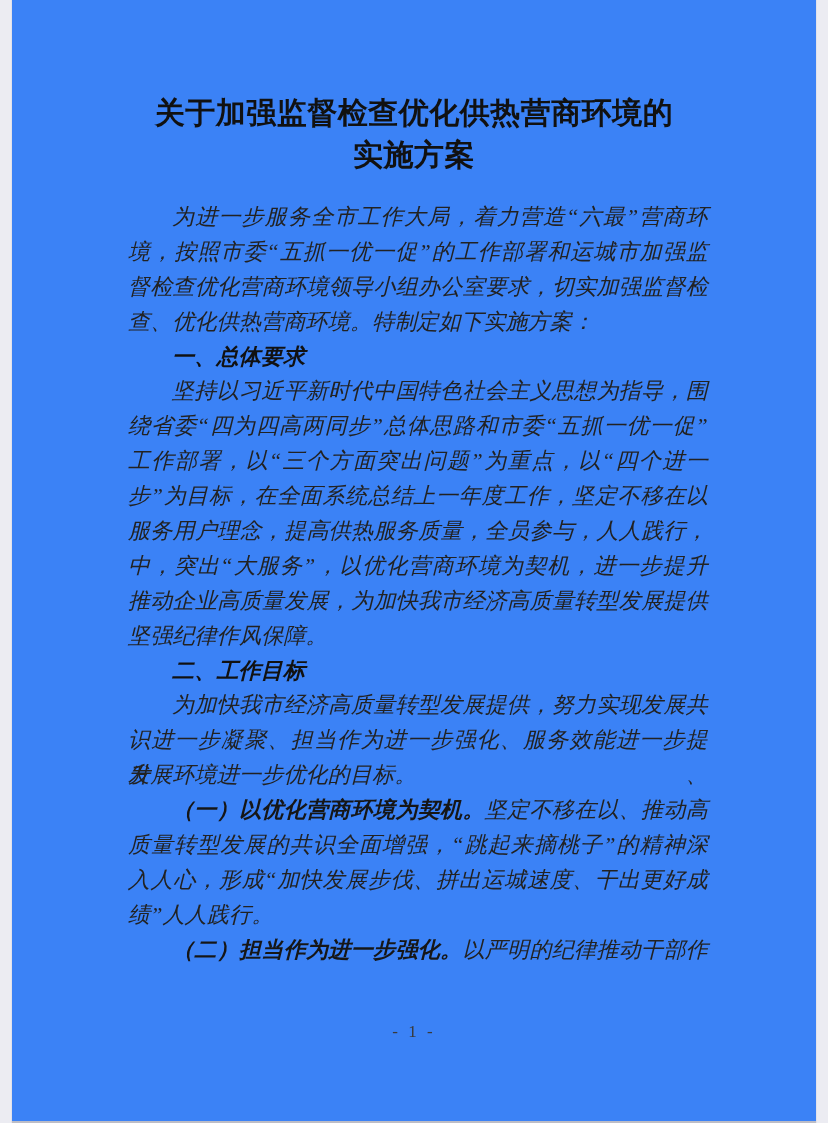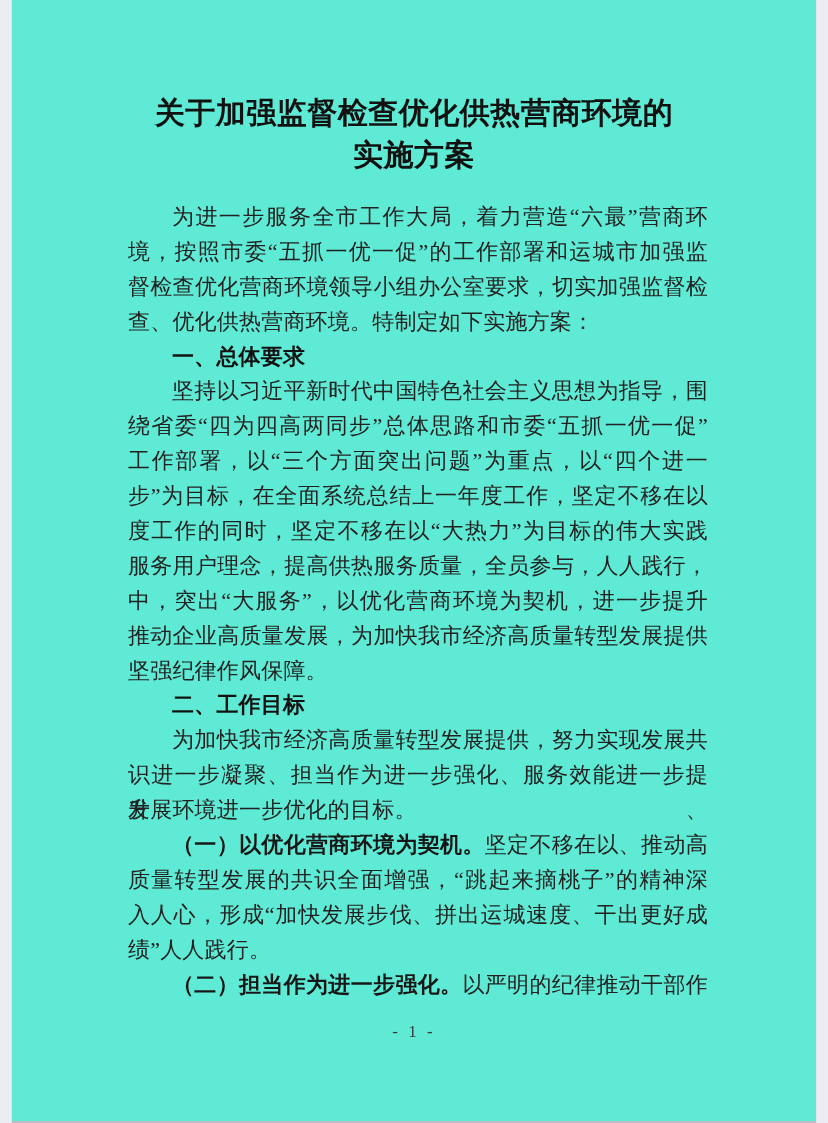--- a/index.html
+++ b/index.html
@@ -11,21 +11,21 @@
     overflow: hidden;
   }
   .gutter {
     position: absolute; top: 0; bottom: 0; width: 11px;
     background: #ececf2;
   }
   .gutter.left  { left: 0;  border-right: 1px solid #e2e2ea; }
   .gutter.right { right: 0; border-left: 1px solid #e2e2ea; }
   .page {
     position: absolute; left: 12px; right: 12px; top: 0; bottom: 0;
-    background: #5eead4;
+    background: #3b82f6;
     border-bottom: 2px solid #bdbdc6;
   }
   .doc-title {
     position: absolute;
     left: 0; right: 0; top: 92px;
     text-align: center;
     font-size: 30px;
     font-weight: bold;
     line-height: 42px;
     color: #111111;
@@ -36,20 +36,21 @@
     left: 116px;           
     top: 200px;
     width: 580px;
   }
   .line {
     font-size: 22px;
     line-height: 34.9px;
     height: 34.9px;
     color: #222222;
     letter-spacing: 0.2px;
+    font-style: italic;
   }
   .line.fill {
     text-align: justify;
     text-align-last: justify;
   }
   .line.indent { text-indent: 44px; }
   .line.heading {
     font-family: "Liberation Sans", sans-serif;
     font-weight: bold;
     color: #111111;
@@ -80,21 +81,20 @@
   <div class="content">
     <div class="line indent fill">为进一步服务全市工作大局，着力营造“六最”营商环</div>
     <div class="line fill">境，按照市委“五抓一优一促”的工作部署和运城市加强监</div>
     <div class="line fill">督检查优化营商环境领导小组办公室要求，切实加强监督检</div>
     <div class="line">查、优化供热营商环境。特制定如下实施方案：</div>
     <div class="line heading indent">一、总体要求</div>
     <div class="line indent fill">坚持以习近平新时代中国特色社会主义思想为指导，围</div>
     <div class="line fill">绕省委“四为四高两同步”总体思路和市委“五抓一优一促”</div>
     <div class="line fill">工作部署，以“三个方面突出问题”为重点，以“四个进一</div>
     <div class="line fill">步”为目标，在全面系统总结上一年度工作，坚定不移在以</div>
-    <div class="line fill">度工作的同时，坚定不移在以“大热力”为目标的伟大实践</div>
     <div class="line fill">服务用户理念，提高供热服务质量，全员参与，人人践行，</div>
     <div class="line fill">中，突出“大服务”，以优化营商环境为契机，进一步提升</div>
     <div class="line fill">推动企业高质量发展，为加快我市经济高质量转型发展提供</div>
     <div class="line">坚强纪律作风保障。</div>
     <div class="line heading indent">二、工作目标</div>
     <div class="line indent fill">为加快我市经济高质量转型发展提供，努力实现发展共</div>
     <div class="line fill">识进一步凝聚、担当作为进一步强化、服务效能进一步提升、</div>
     <div class="line">发展环境进一步优化的目标。</div>
     <div class="line indent fill"><span class="lead">（一）以优化营商环境为契机。</span><span>坚定不移在以、推动高</span></div>
     <div class="line fill">质量转型发展的共识全面增强，“跳起来摘桃子”的精神深</div>

